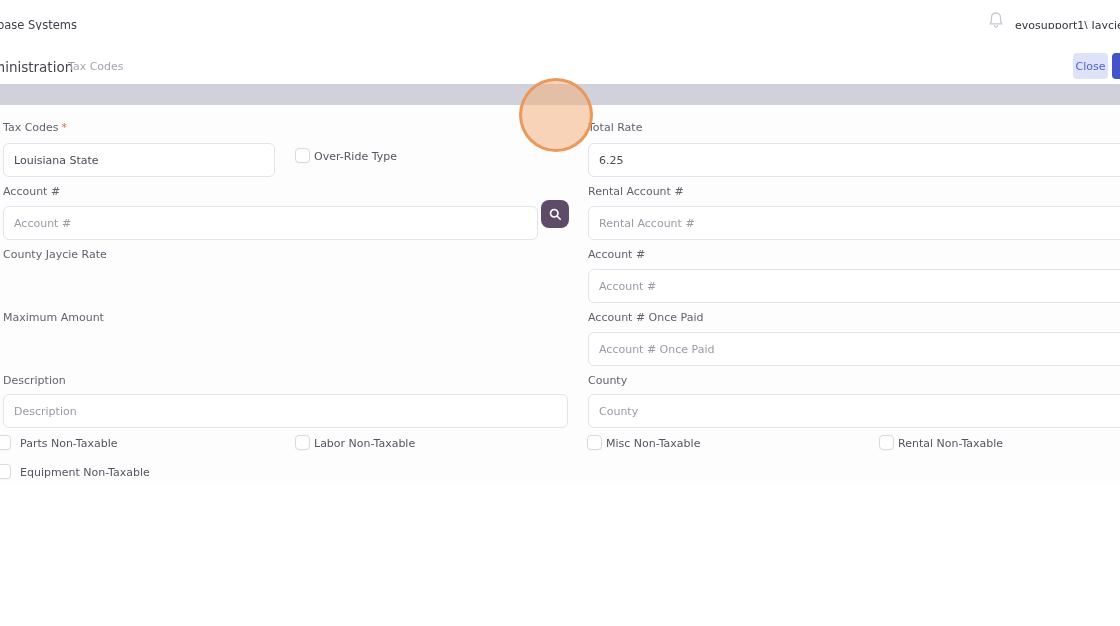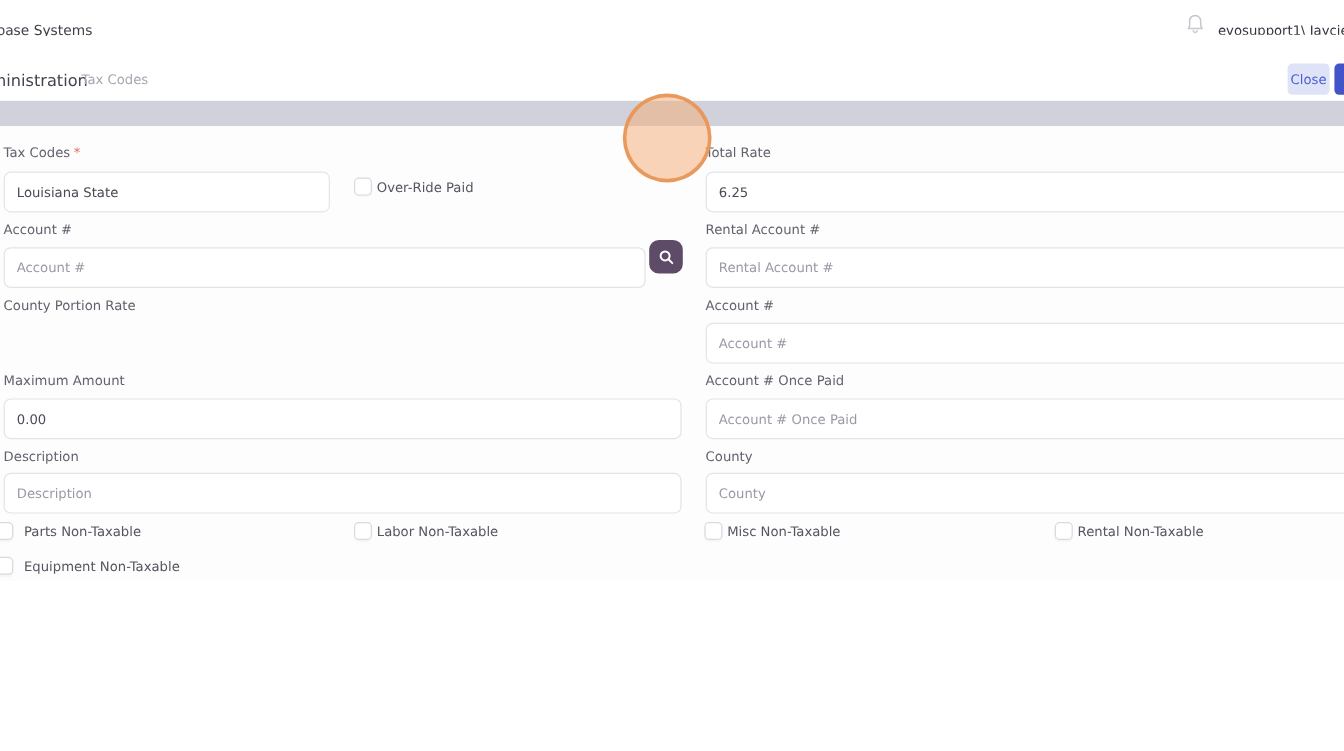--- a/index.html
+++ b/index.html
@@ -98,44 +98,43 @@
 
   <div class="divider-band"></div>
 
   <div class="form">
 
     <div class="lbl" style="left:3px; top:16px;">
       <span>Tax Codes</span><span class="req">*</span>
     </div>
     <input class="inp" style="left: 3px; top: 38px; width: 272px;" value="Louisiana State">
     <span class="cb-box" style="left:295px; top:43px;"></span>
-    <span class="cb-lbl" style="left:314px; top:45px;">Over-Ride Paid</span>
+    <span class="cb-lbl" style="left:314px; top:45px;">Over-Ride Type</span>
 
     <div class="lbl" style="left:588px; top:16px;">Total Rate</div>
     <input class="inp" style="left: 588px; top: 38px; width: 552px;" value="6.25">
 
     <div class="lbl" style="left:3px; top:80px;">Account #</div>
     <input class="inp" style="left: 3px; top: 101px; width: 535px;" placeholder="Account #">
     <button class="search-btn">
       <svg width="15" height="15" viewBox="0 0 24 24">
         <circle cx="10" cy="10" r="6" fill="none" stroke="#ffffff" stroke-width="2.6"></circle>
         <line x1="14.8" y1="14.8" x2="19.6" y2="19.6" stroke="#ffffff" stroke-width="2.6" stroke-linecap="round"></line>
       </svg>
     </button>
 
     <div class="lbl" style="left:588px; top:80px;">Rental Account #</div>
     <input class="inp" style="left: 588px; top: 101px; width: 552px;" placeholder="Rental Account #">
 
-    <div class="lbl" style="left:3px; top:143px;">County Portion Rate</div>
+    <div class="lbl" style="left:3px; top:143px;">County Jaycie Rate</div>
 
     <div class="lbl" style="left:588px; top:143px;">Account #</div>
     <input class="inp" style="left: 588px; top: 164px; width: 552px;" placeholder="Account #">
 
     <div class="lbl" style="left:3px; top:206px;">Maximum Amount</div>
-    <input class="inp" style="left: 3px; top: 227px; width: 565px;" value="0.00">
 
     <div class="lbl" style="left:588px; top:206px;">Account # Once Paid</div>
     <input class="inp" style="left: 588px; top: 227px; width: 552px;" placeholder="Account # Once Paid">
 
     <div class="lbl" style="left:3px; top:269px;">Description</div>
     <input class="inp" style="left: 3px; top: 289px; width: 565px;" placeholder="Description">
 
     <div class="lbl" style="left:588px; top:269px;">County</div>
     <input class="inp" style="left: 588px; top: 289px; width: 552px;" placeholder="County">
 

